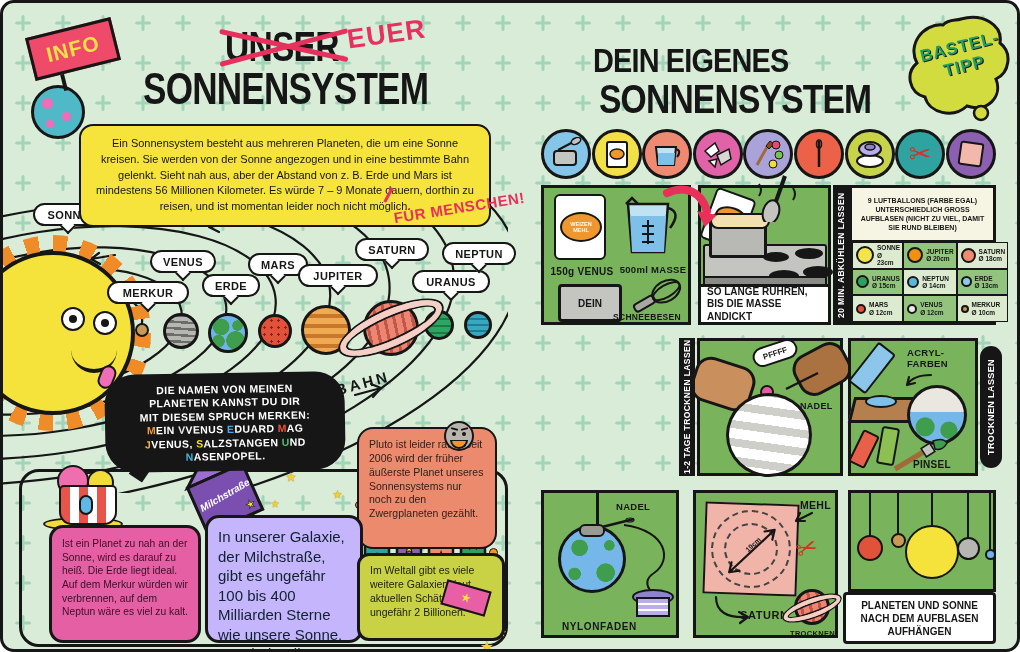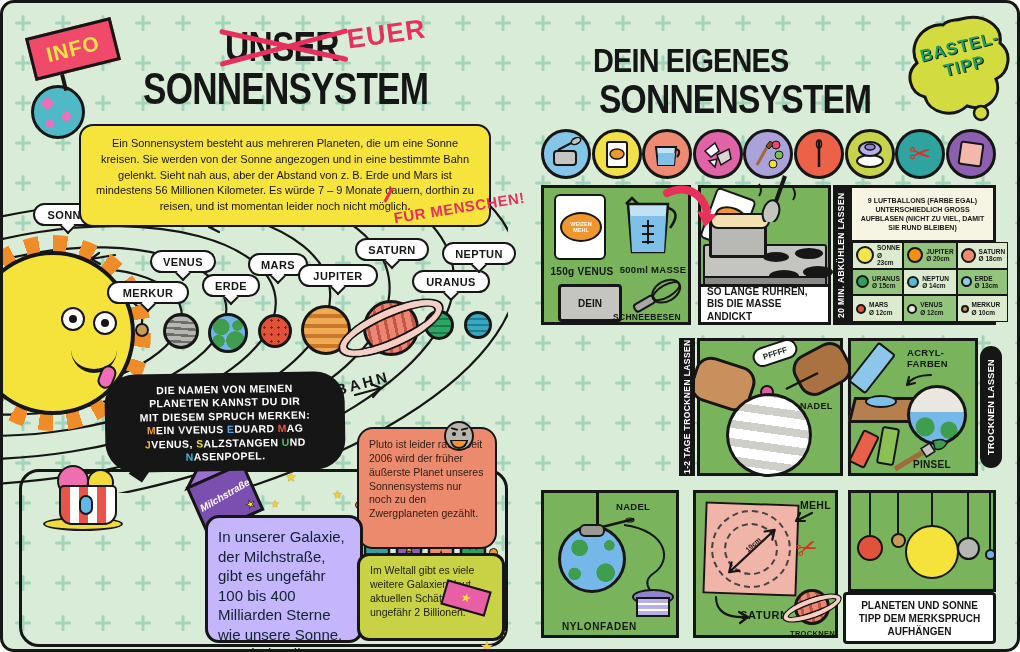--- a/index.html
+++ b/index.html
@@ -236,20 +236,24 @@
       <text x="16" y="62">★</text>
         <text x="48" y="68">★</text>
         <text x="80" y="58">★</text>
       <text x="112" y="66">★</text>
         <text x="144" y="54">★</text>
         <text x="80" y="86">★</text>
         <text x="144" y="84">★</text>
     </g>
   </svg>
 
+  <div class="txtbox" style="left:28px;top:522px;width:152px;height:118px;background:#e55fa5;padding:9px 10px;
+       font-size:10.3px;line-height:1.33;color:#3a0f26;border:3px solid #161616;">
+    <span>Ist ein Planet zu nah an der Sonne, wird es darauf zu heiß. Die Erde liegt ideal. Auf dem Merkur würden wir verbrennen, auf dem Neptun wäre es viel zu kalt.</span>
+  </div>
 
   <svg class="ab" style="left:172px;top:436px;transform:rotate(-24deg);z-index:6;" width="116" height="86">
     <polygon points="14,30 44,6 74,30" fill="#9a6fd0" stroke="#161616" stroke-width="3"></polygon>
     <rect x="14" y="30" width="60" height="50" fill="#7a4fb0" stroke="#161616" stroke-width="3"></rect>
     <text x="18" y="58" font-size="10" font-style="italic" font-weight="bold" fill="#fff" transform="rotate(-6 18 58)">Milchstraße</text>
     <text x="60" y="74" font-size="11" fill="#f6e23c" stroke="#161616" stroke-width="0.6">★</text>
     <text x="24" y="76" font-size="9" fill="#f6e23c" stroke="#161616" stroke-width="0.6">★</text>
   </svg>
   <span class="star" style="left:252px;top:452px;font-size:15px;">★</span>
   <span class="star" style="left:283px;top:468px;font-size:11px;">★</span>
@@ -574,16 +578,16 @@
     <div class="ab" style="left:116px;top:0;width:2px;height:46px;background:#161616;"></div>
     <div class="ab" style="left:138px;top:0;width:2px;height:58px;background:#161616;"></div>
     <div class="ab r bx2" style="left: 6px; top: 42px; width: 26px; height: 26px; background-color: rgb(224, 82, 58);"></div>
     <div class="ab r bx2" style="left: 40px; top: 40px; width: 15px; height: 15px; background-color: rgb(200, 154, 86);"></div>
     <div class="ab r bx2" style="left: 54px; top: 32px; width: 54px; height: 54px; background-color: rgb(245, 227, 60);"></div>
     <div class="ab r bx2" style="left: 106px; top: 44px; width: 23px; height: 23px; background-color: rgb(182, 182, 178);"></div>
     <div class="ab r bx2" style="left: 134px; top: 56px; width: 11px; height: 11px; background-color: rgb(111, 179, 232);"></div>
   </div>
   <div class="ab bx fl" style="left:840px;top:589px;width:153px;height:52px;background:#fff;border-radius:4px;z-index:8;
        font-size:10px;font-weight:800;text-align:center;line-height:1.3;padding:2px 6px;">
-    <span>PLANETEN UND SONNE TIPP DEM MERKSPRUCH AUFHÄNGEN</span>
+    <span>PLANETEN UND SONNE NACH DEM AUFBLASEN AUFHÄNGEN</span>
   </div>
 
 </div>
 
 </body></html>

